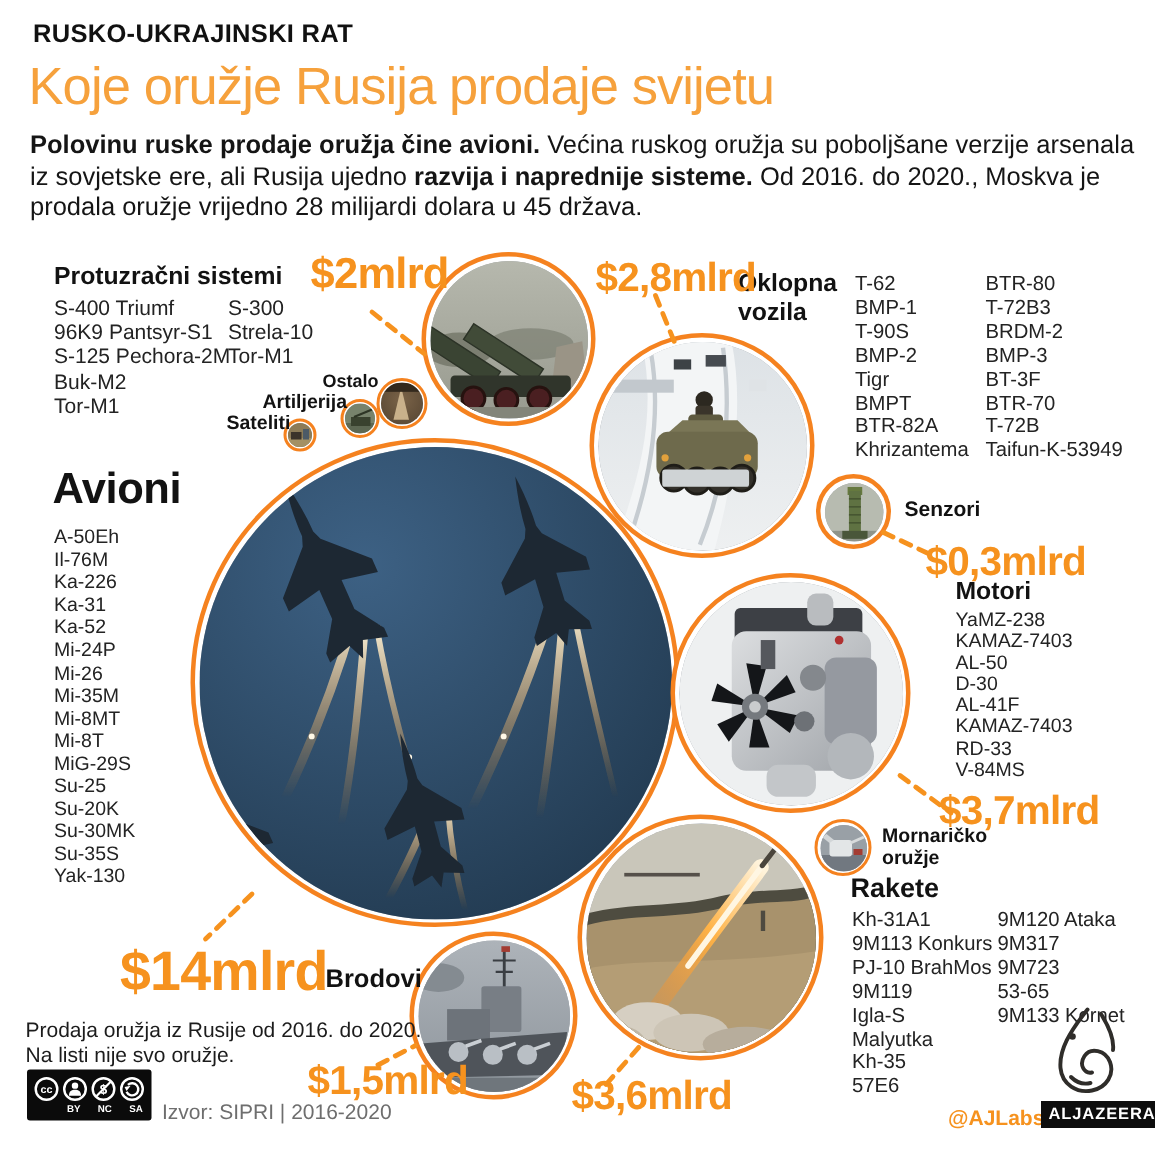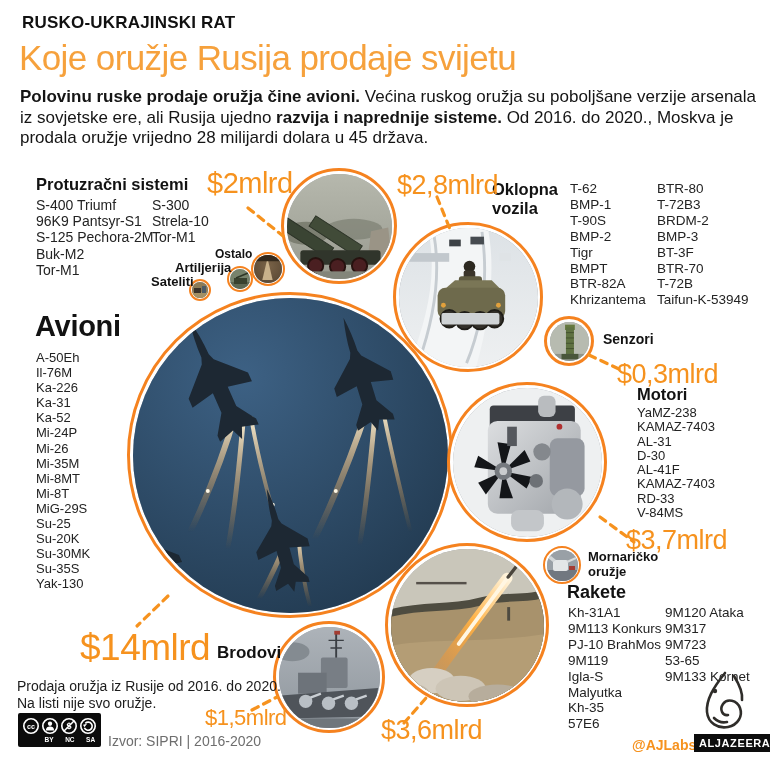--- a/index.html
+++ b/index.html
@@ -1,20 +1,20 @@
 <!DOCTYPE html>
 <html><head>
 <meta charset="utf-8">
 <style>
   *{margin:0;padding:0;box-sizing:border-box}
   html,body{width:770px;height:770px;overflow:hidden}
   body{font-family:"Liberation Sans","DejaVu Sans",sans-serif;background:#fff;color:#161615}
   #canvas{position:relative;width:770px;height:770px;background:#fff;overflow:hidden}
   .abs{position:absolute}
-  .money{color:#F6921E;font-weight:400;letter-spacing:-.5px;white-space:nowrap}
+  .money{color:#F6921E;font-weight:700;letter-spacing:-.5px;white-space:nowrap}
   .h-bold{font-weight:800;color:#121212;white-space:nowrap}
   .col{font-size:13.5px;line-height:15.9px;color:#232323}
   .col .li{white-space:nowrap}
   
   .circle{position:absolute;border-radius:50%;border:3px solid #F5821F;background:#fff;padding:2.5px}
   .ph{width:100%;height:100%;border-radius:50%;overflow:hidden;position:relative;background:#9aa0a6}
   .ph svg{position:absolute;left:0;top:0;width:100%;height:100%;display:block}
   
   #kicker{left:22px;top:13px;font-size:17px;font-weight:800;letter-spacing:.2px;color:#111}
   #title{left:19px;top:38px;font-size:35px;color:#F6A13C;letter-spacing:-.6px;font-weight:400;white-space:nowrap}
@@ -34,21 +34,21 @@
   #sz-value{left:617px;top:359px;font-size:27px}
   #mo-title{left:637px;top:385px;font-size:16.5px}
   #mo-list{left:637px;top:406px;font-size:13px;line-height:14.3px}
   #mo-value{left:626px;top:525px;font-size:27px}
   #nv-label{left:588px;top:550px;font-size:13px;font-weight:700;line-height:14.5px;color:#121212}
   #rk-title{left:567px;top:582px;font-size:18px}
   #rk-col1{left:568px;top:605px}
   #rk-col2{left:665px;top:605px}
   #rk-value{left:381px;top:715px;font-size:27px}
   #sh-label{left:217px;top:643px;font-size:17px}
-  #sh-value{left:205px;top:705px;font-size:22px}
+  #sh-value{left:205px;top:705px;font-size:27px}
   #ost-label{left:215px;top:247px;font-size:12px}
   #art-label{left:175px;top:260px;font-size:13px}
   #sat-label{left:151px;top:274px;font-size:13px}
   #note{left:17px;top:678px;font-size:14px;line-height:16.5px;color:#1c1c1c}
   #source{left:108px;top:733px;font-size:14px;color:#6e6e6e;white-space:nowrap}
   #credit{left:632px;top:737px;font-size:14px;color:#F6921E;font-weight:700;white-space:nowrap}
   #brand{left:694px;top:734px;background:#0d0d0d;color:#fff;font-size:11px;font-weight:800;letter-spacing:.6px;padding:3px 5px;white-space:nowrap}
   #ajlogo{left:701px;top:670px;width:48px;height:60px}
   
   #c-s400{left:281px;top:168px;width:116px;height:116px}
@@ -426,21 +426,21 @@
     </div>
   <div class="abs lbl money" id="ar-value">$2,8mlrd</div>
 
   <div class="abs lbl h-bold" id="sz-label">Senzori</div>
   <div class="abs lbl money" id="sz-value">$0,3mlrd</div>
 
   <div class="abs lbl h-bold" id="mo-title">Motori</div>
   <div class="abs lbl col" id="mo-list">
       <div class="li">YaMZ-238</div>
       <div class="li">KAMAZ-7403</div>
-      <div class="li">AL-31</div>
+      <div class="li">AL-50</div>
       <div class="li">D-30</div>
       <div class="li">AL-41F</div>
       <div class="li">KAMAZ-7403</div>
       <div class="li">RD-33</div>
       <div class="li">V-84MS</div>
     </div>
   <div class="abs lbl money" id="mo-value">$3,7mlrd</div>
 
   <div class="abs lbl" id="nv-label">
     <div>Mornaričko</div>

